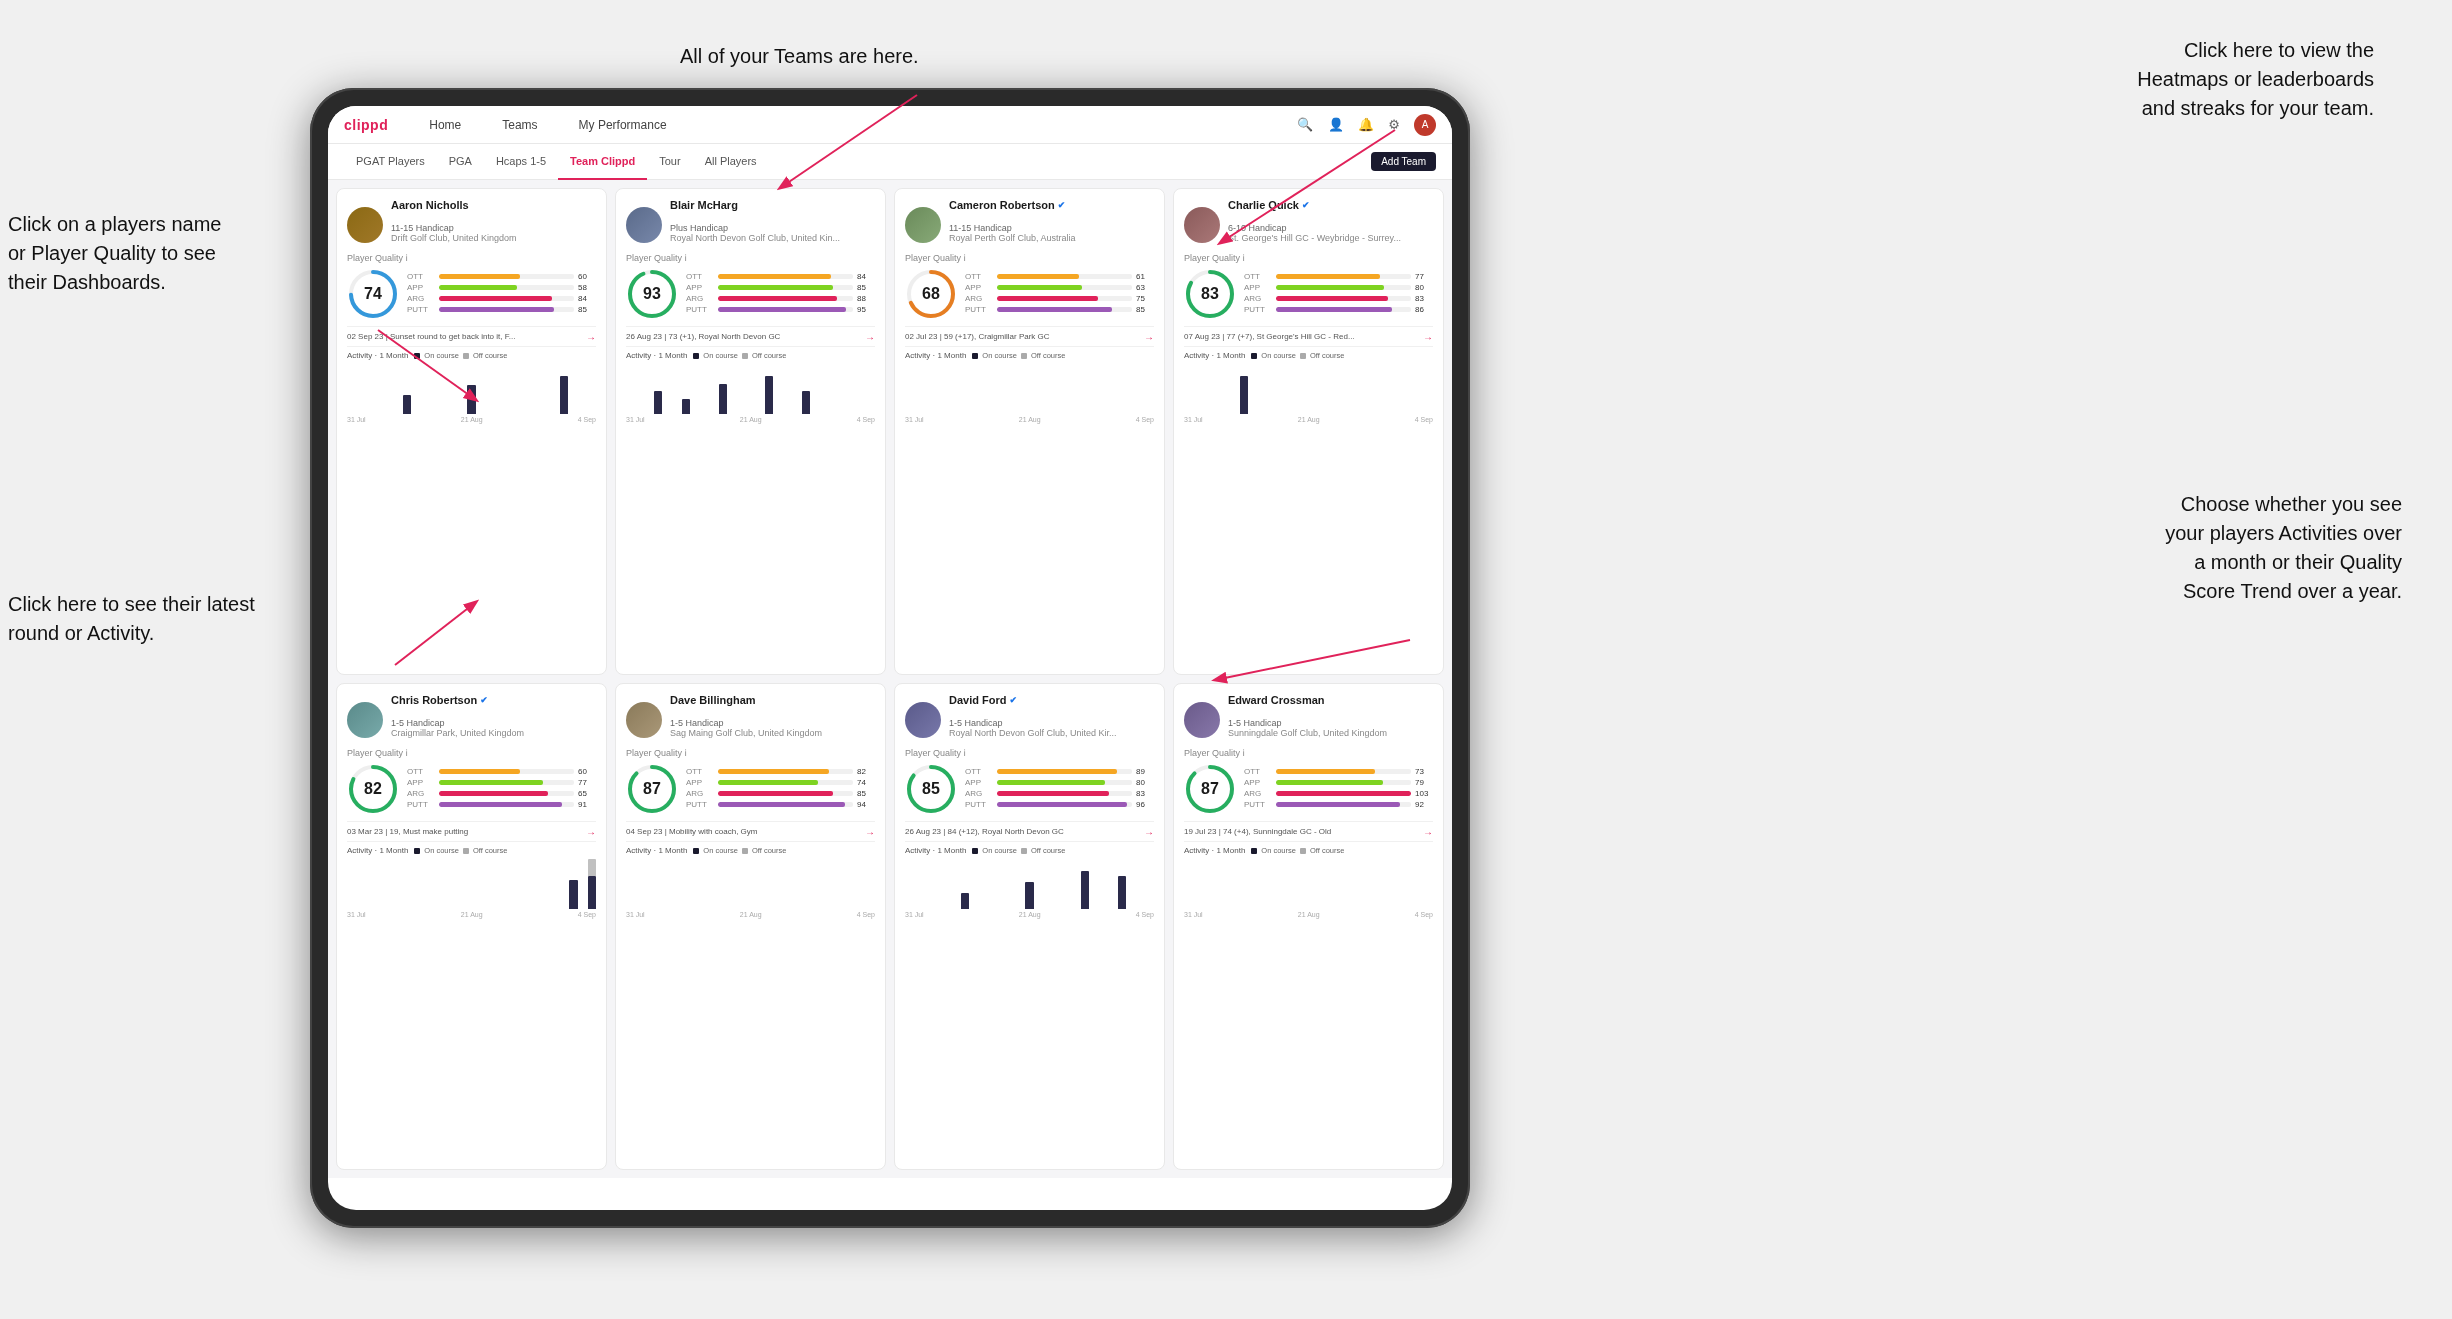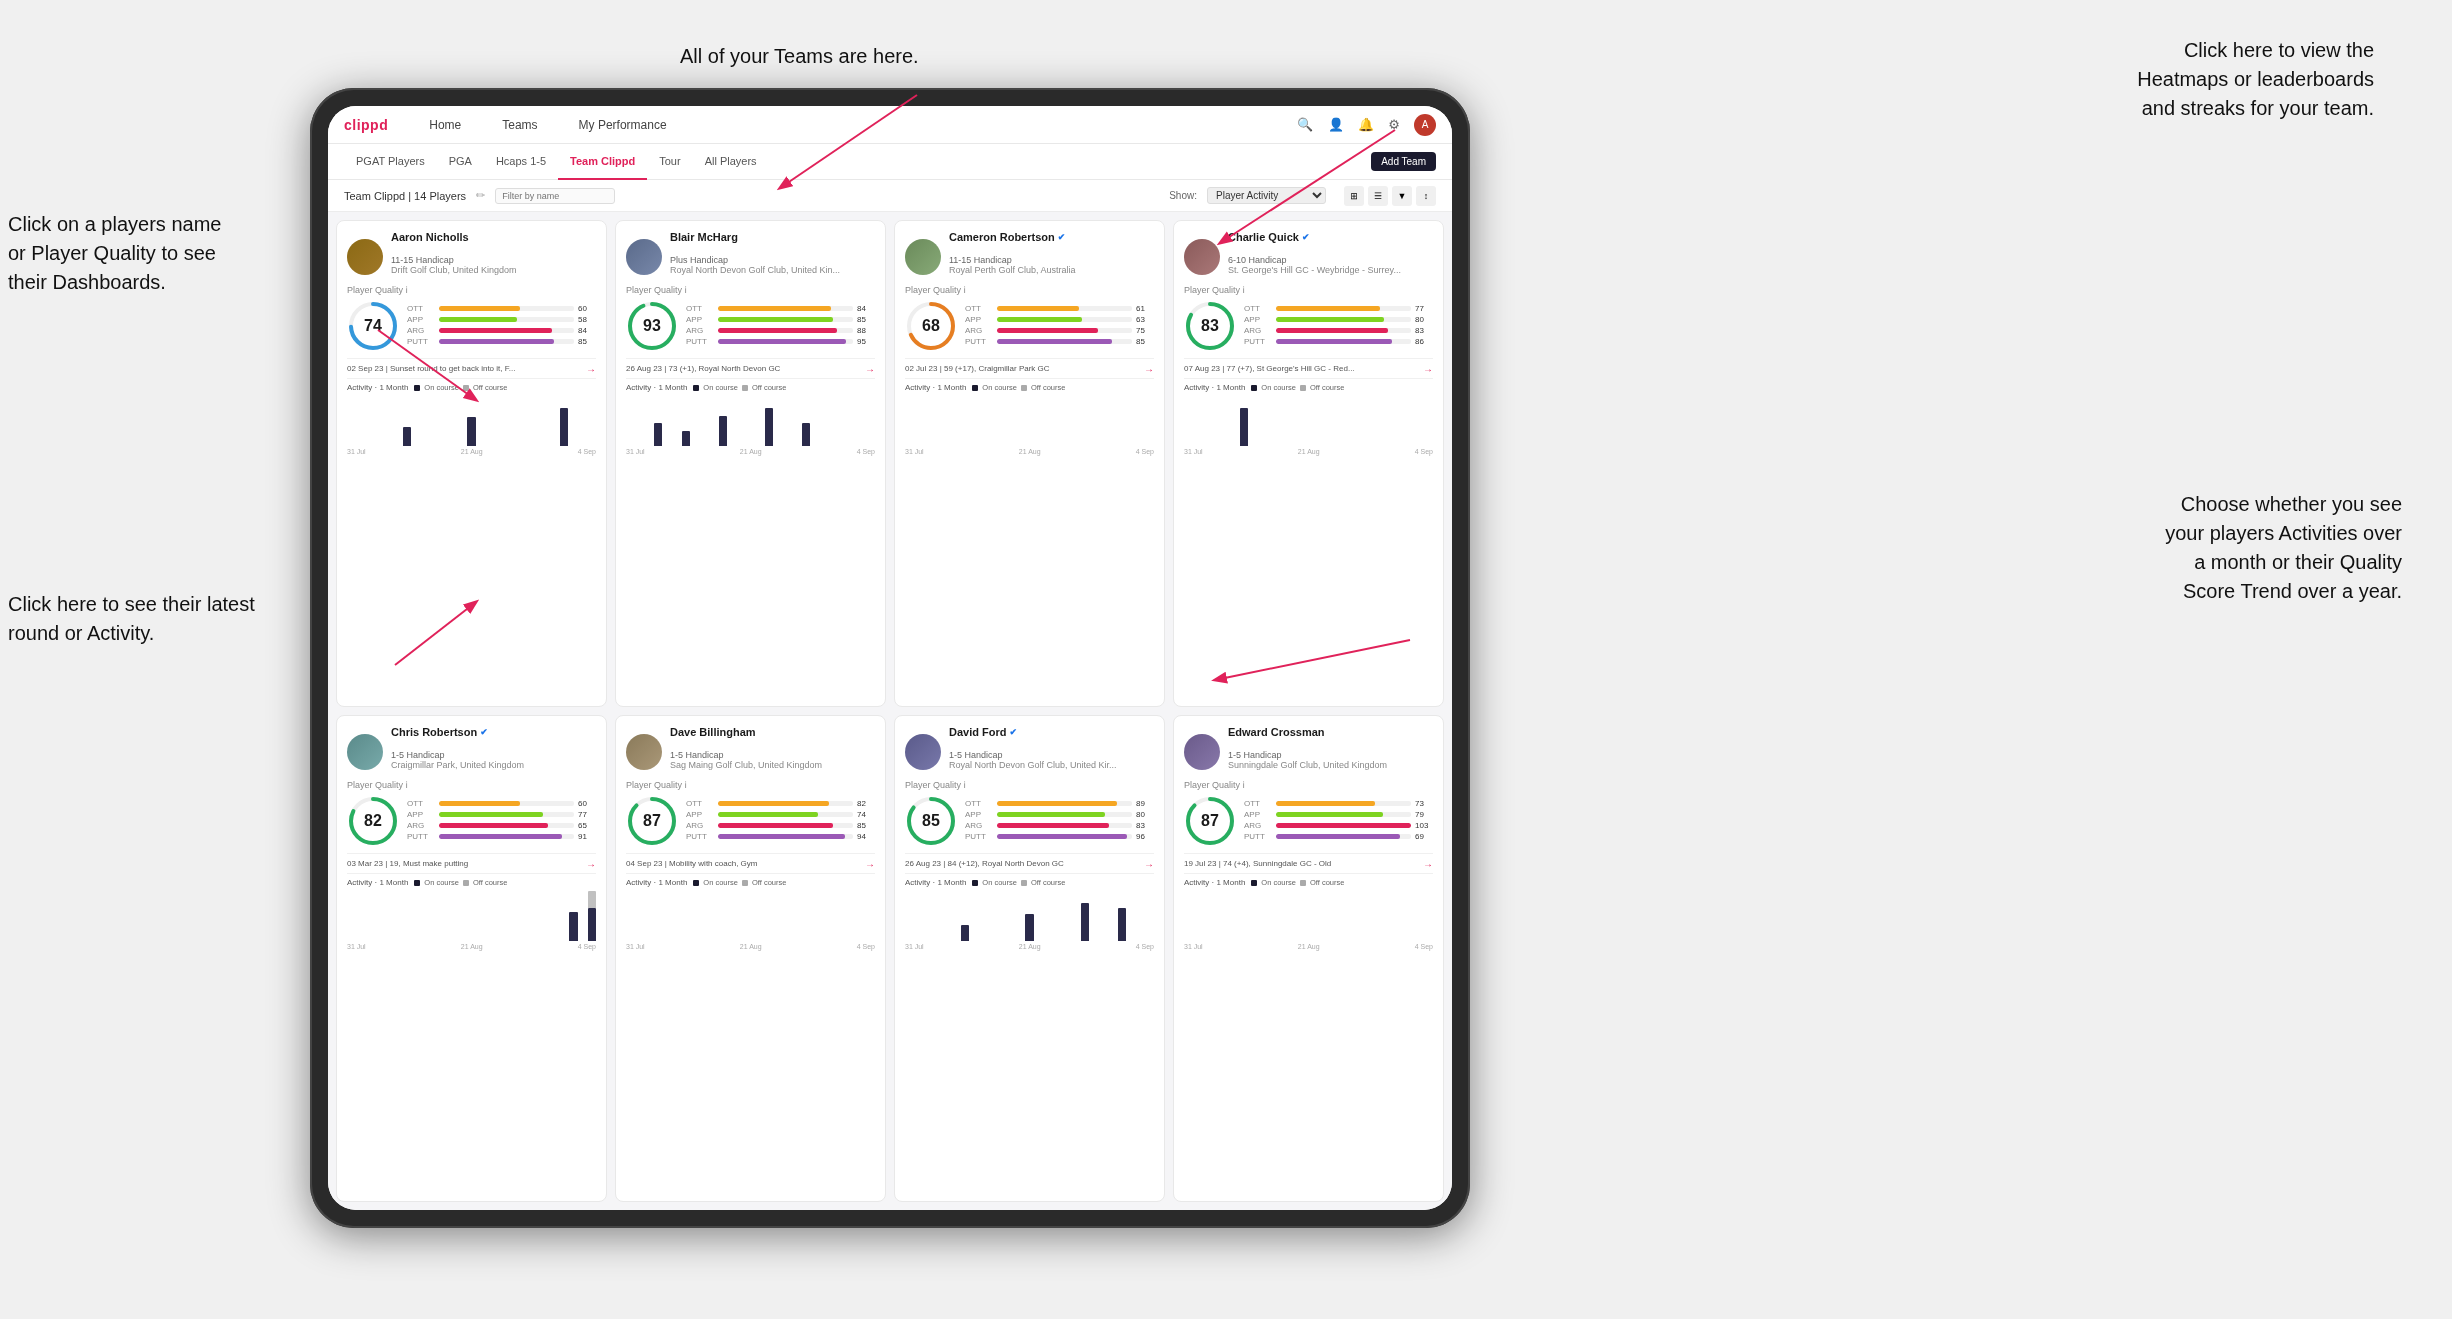--- a/index.html
+++ b/index.html
@@ -446,36 +446,20 @@
     <div class="tabs-bar">
       <div class="tab">PGAT Players</div>
       <div class="tab">PGA</div>
       <div class="tab">Hcaps 1-5</div>
       <div class="tab active">Team Clippd</div>
       <div class="tab">Tour</div>
       <div class="tab">All Players</div>
       <div class="add-team-btn">Add Team</div>
     </div>
 
-    <div class="filter-bar">
-      <span class="filter-bar-title">Team Clippd | 14 Players</span>
-      <span class="filter-edit-icon">✏</span>
-      <input class="filter-search" type="text" style="border: 1px solid rgb(221, 221, 221); border-radius: 3px; padding: 2px 6px; font-size: 9px; background: rgb(250, 250, 250);" placeholder="Filter by name">
-      <span class="show-label">Show:</span>
-      <select class="show-select">
-        <option>Player Activity</option>
-        <option>Quality Score Trend</option>
-      </select>
-      <div class="view-icons">
-        <div class="view-icon">⊞</div>
-        <div class="view-icon">☰</div>
-        <div class="view-icon">▼</div>
-        <div class="view-icon">↕</div>
-      </div>
-    </div>
 
     <div class="player-grid" id="player-grid">
     <div class="player-card">
     <div class="player-header">
       <div class="player-avatar avatar-aaron"></div>
       <div class="player-info">
         <div class="player-name">
           Aaron Nicholls
           
         </div>
@@ -1832,21 +1816,21 @@
         <div class="stat-bar" style="width:100%;background:#e0225a;"></div>
       </div>
       <span class="stat-value">103</span>
     </div>
 
     <div class="stat-row">
       <span class="stat-label">PUTT</span>
       <div class="stat-bar-bg">
         <div class="stat-bar" style="width:92%;background:#9b59b6;"></div>
       </div>
-      <span class="stat-value">69</span>
+      <span class="stat-value">92</span>
     </div>
 
       </div>
     </div>
     <div class="latest-round">
       <span>19 Jul 23 | 74 (+4), Sunningdale GC - Old</span>
       <span class="round-arrow">→</span>
     </div>
     <div class="activity-section">
       <div class="activity-header">

